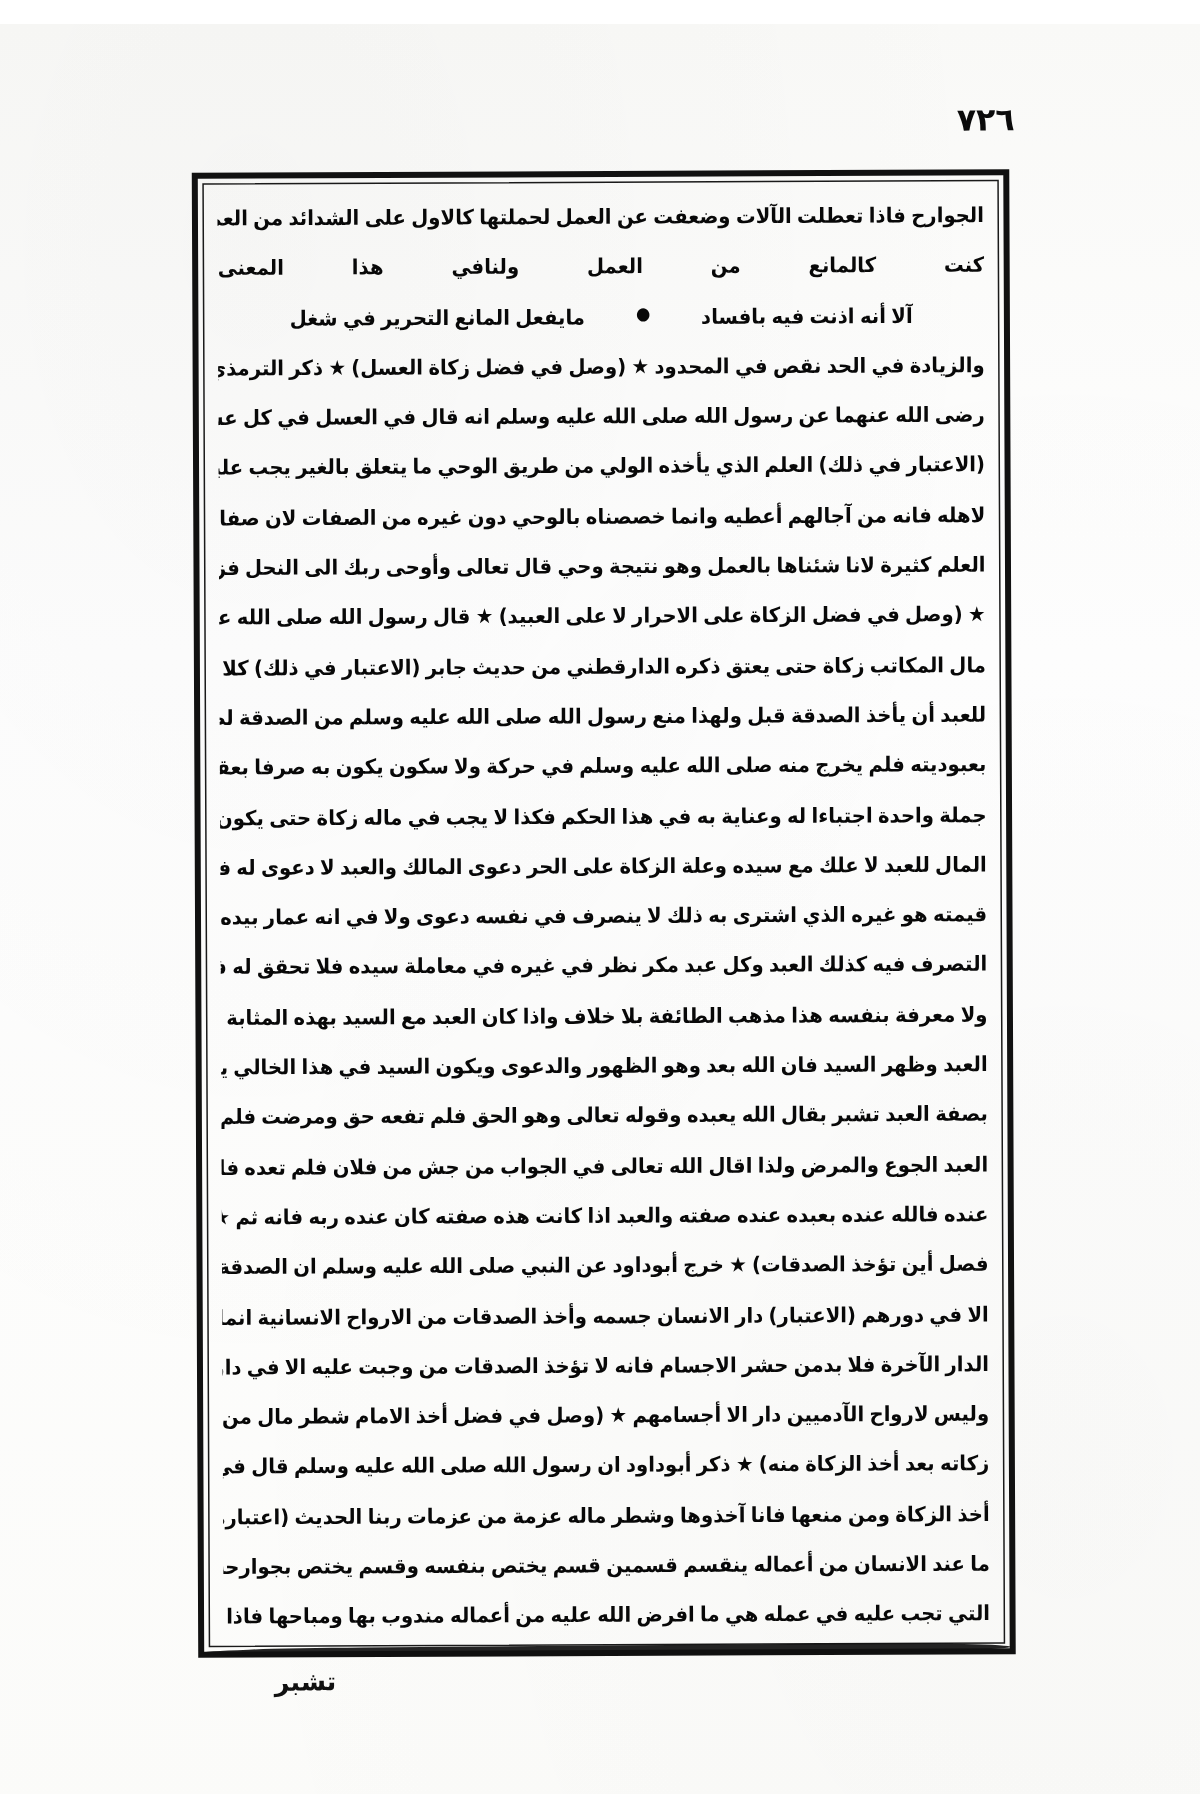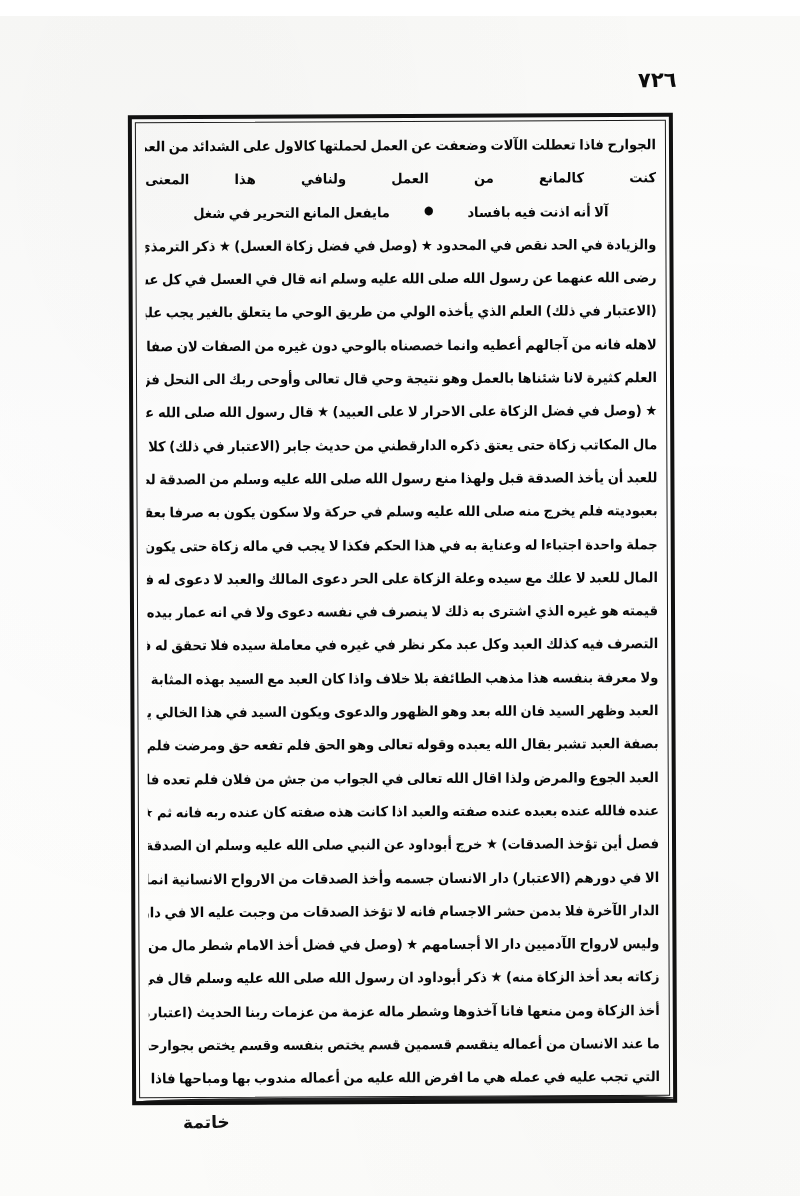--- a/index.html
+++ b/index.html
@@ -180,15 +180,15 @@
         <div class="line">ما عند الانسان من أعماله ينقسم قسمين قسم يختص بنفسه وقسم يختص بجوارحه والزكاة</div>
         <div class="line">التي تجب عليه في عمله هي ما افرض الله عليه من أعماله مندوب بها ومباحها فاذا لم يؤد كما له</div>
         <div class="line">نظر الله في أعماله التي عملها في الوقت الذي وجب عليه فيه أداء فرض الله عليه وان كان من</div>
 
       </div>
     </div>
   </div>
 
   <div class="frame-shadow"></div>
 
-  <div class="catchword">خاتمة</div>
+  <div class="catchword">تشبر</div>
 
 </div>
 
 </body></html>

